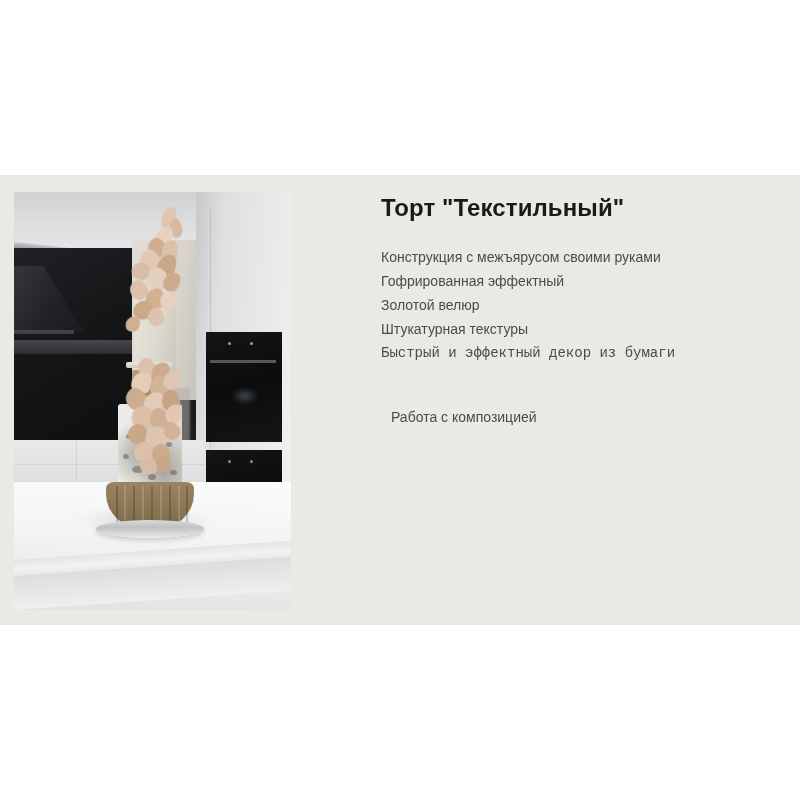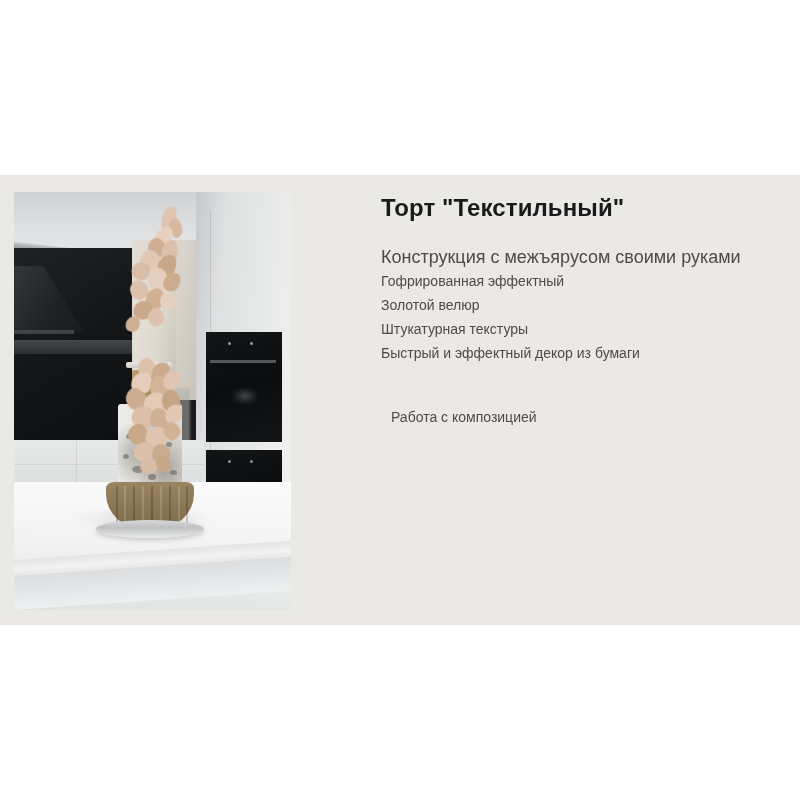--- a/index.html
+++ b/index.html
@@ -305,24 +305,24 @@
 
     </div>
   </div>
 
   <div style="position:absolute; left:381px; top:0; width:410px; height:450px;">
 
     <h1 style="position:absolute; left:0; top:19px; margin:0; font-size:24px; font-weight:bold;
                color:#1a1a1a; letter-spacing:.1px; white-space:nowrap;">Торт "Текстильный"</h1>
 
     <div style="position:absolute; left:0; top:70px; width:412px;">
-      <div style="font-size:18px; color:#4d4b49; line-height:24px; white-space:nowrap;">Конструкция с межъярусом своими руками</div>
+      <div style="font-size:14px; color:#4d4b49; line-height:24px; white-space:nowrap;">Конструкция с межъярусом своими руками</div>
       <div style="font-size:14px; color:#4d4b49; line-height:24px; white-space:nowrap;">Гофрированная эффектный</div>
       <div style="font-size:14px; color:#4d4b49; line-height:24px; white-space:nowrap;">Золотой велюр</div>
       <div style="font-size:14px; color:#4d4b49; line-height:24px; white-space:nowrap;">Штукатурная текстуры</div>
-      <div style="font-size:14px; color:#4d4b49; line-height:24px; white-space:nowrap;">Быстрый и эффектный декор из бумаги</div>
+      <div style="font-size:14px; color:#4d4b49; line-height:24px; white-space:nowrap;font-family:Liberation Mono, monospace;">Быстрый и эффектный декор из бумаги</div>
     </div>
 
     <div style="position:absolute; left:10px; top:230px; font-size:14px; color:#4d4b49;
                 line-height:24px; white-space:nowrap;">Работа с композицией</div>
   </div>
 
 </div>
 
 </body></html>

